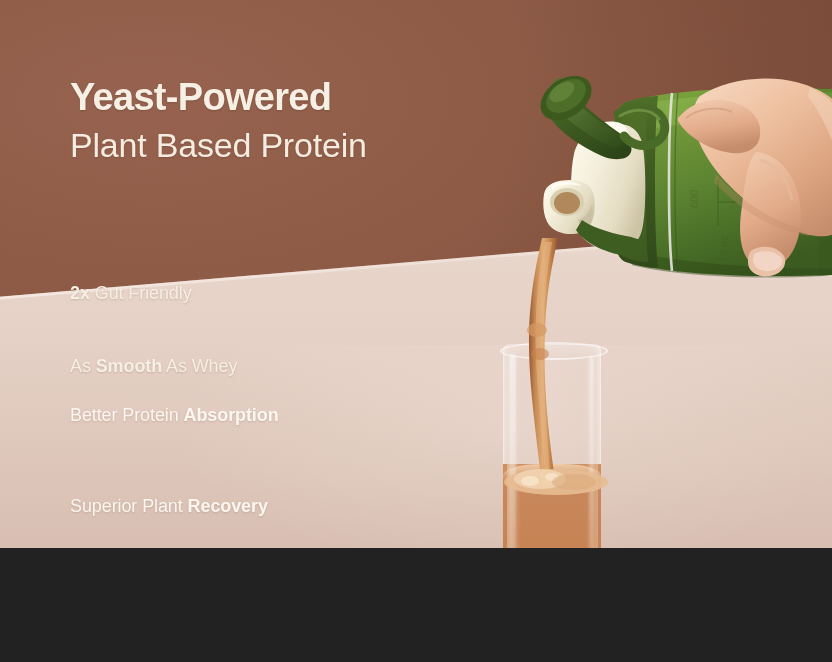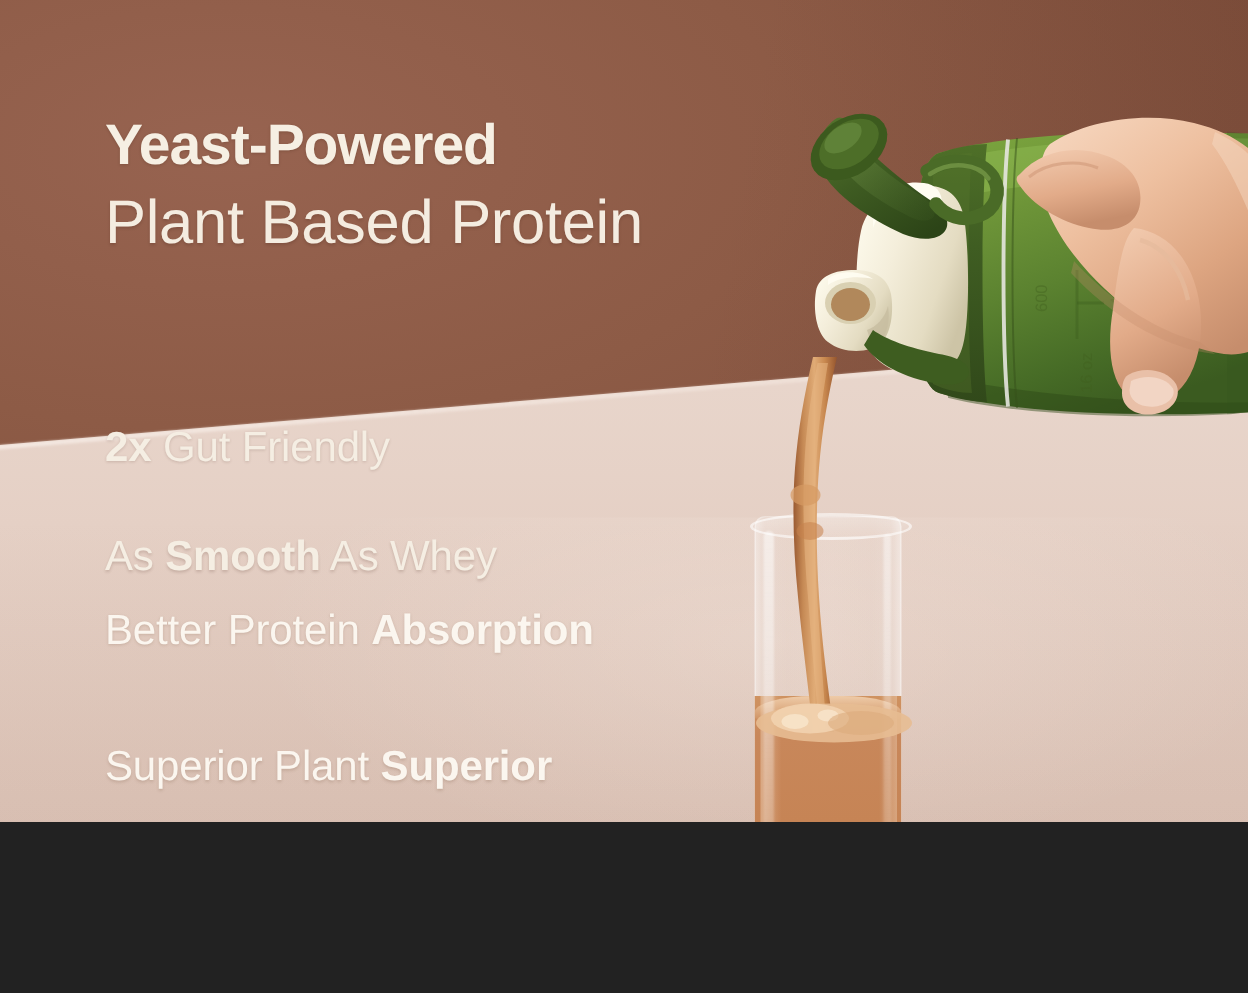--- a/index.html
+++ b/index.html
@@ -76,32 +76,32 @@
     font-weight: 700;
     letter-spacing: -0.7px;
     line-height: 1.0;
     color: #f6efe3;
     text-shadow: 0 1px 2px rgba(60,30,18,0.22);
     white-space: nowrap;
   }
   .headline-2 {
     position: absolute;
     left: 0; top: 128px;
-    font-size: 41px;
+    font-size: 34px;
     font-weight: 400;
     letter-spacing: -0.2px;
     line-height: 1.0;
     color: #f4ece0;
     text-shadow: 0 1px 2px rgba(60,30,18,0.20);
     white-space: nowrap;
   }
   .benefit {
     position: absolute;
     left: 0;
-    font-size: 28px;
+    font-size: 18px;
     font-weight: 400;
     letter-spacing: -0.1px;
     line-height: 1.0;
     color: #f5eee3;
     white-space: nowrap;
     text-shadow: 0 1px 2px rgba(70,40,25,0.18);
   }
   .benefit b { font-weight: 700; }
   .b1 { top: 284px; }
   .b2 { top: 357px; text-align: right; }
@@ -391,17 +391,17 @@
     <div class="benefit b1">
       <span></span><b>2x</b><span> Gut Friendly</span>
     </div>
     <div class="benefit b2">
       <span>As </span><b>Smooth</b><span> As Whey</span>
     </div>
     <div class="benefit b3">
       <span>Better Protein </span><b>Absorption</b><span></span>
     </div>
     <div class="benefit b4">
-      <span>Superior Plant </span><b>Superior</b><span></span>
+      <span>Superior Plant </span><b>Recovery</b><span></span>
     </div>
   </div>
 
 </div>
 
 </body></html>

